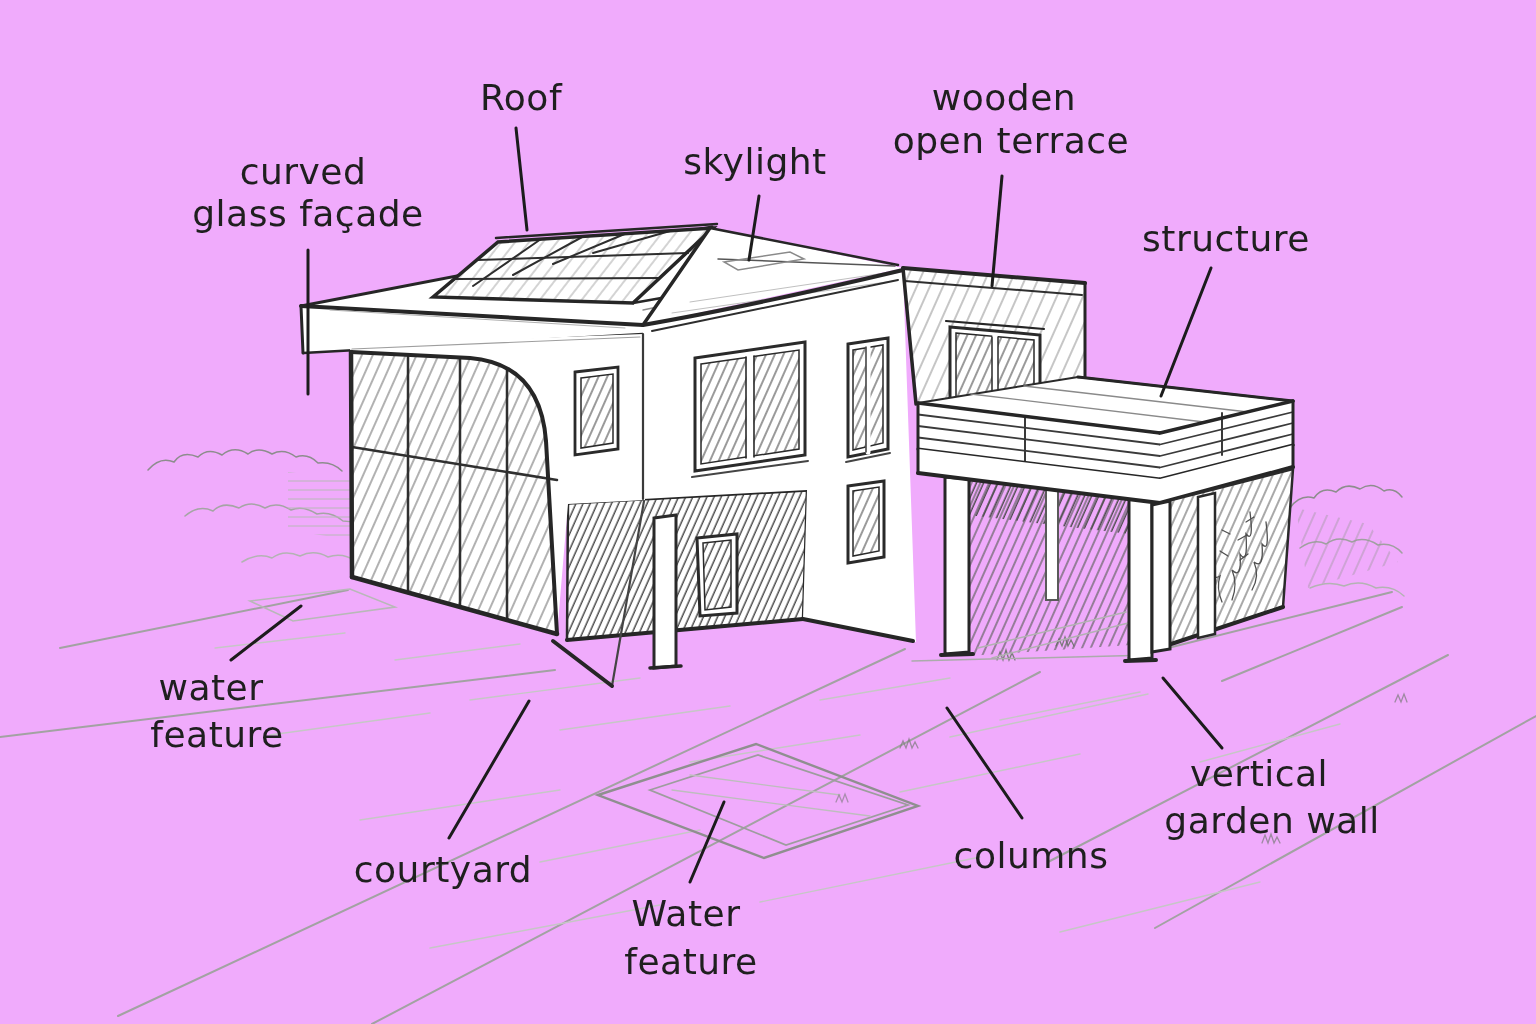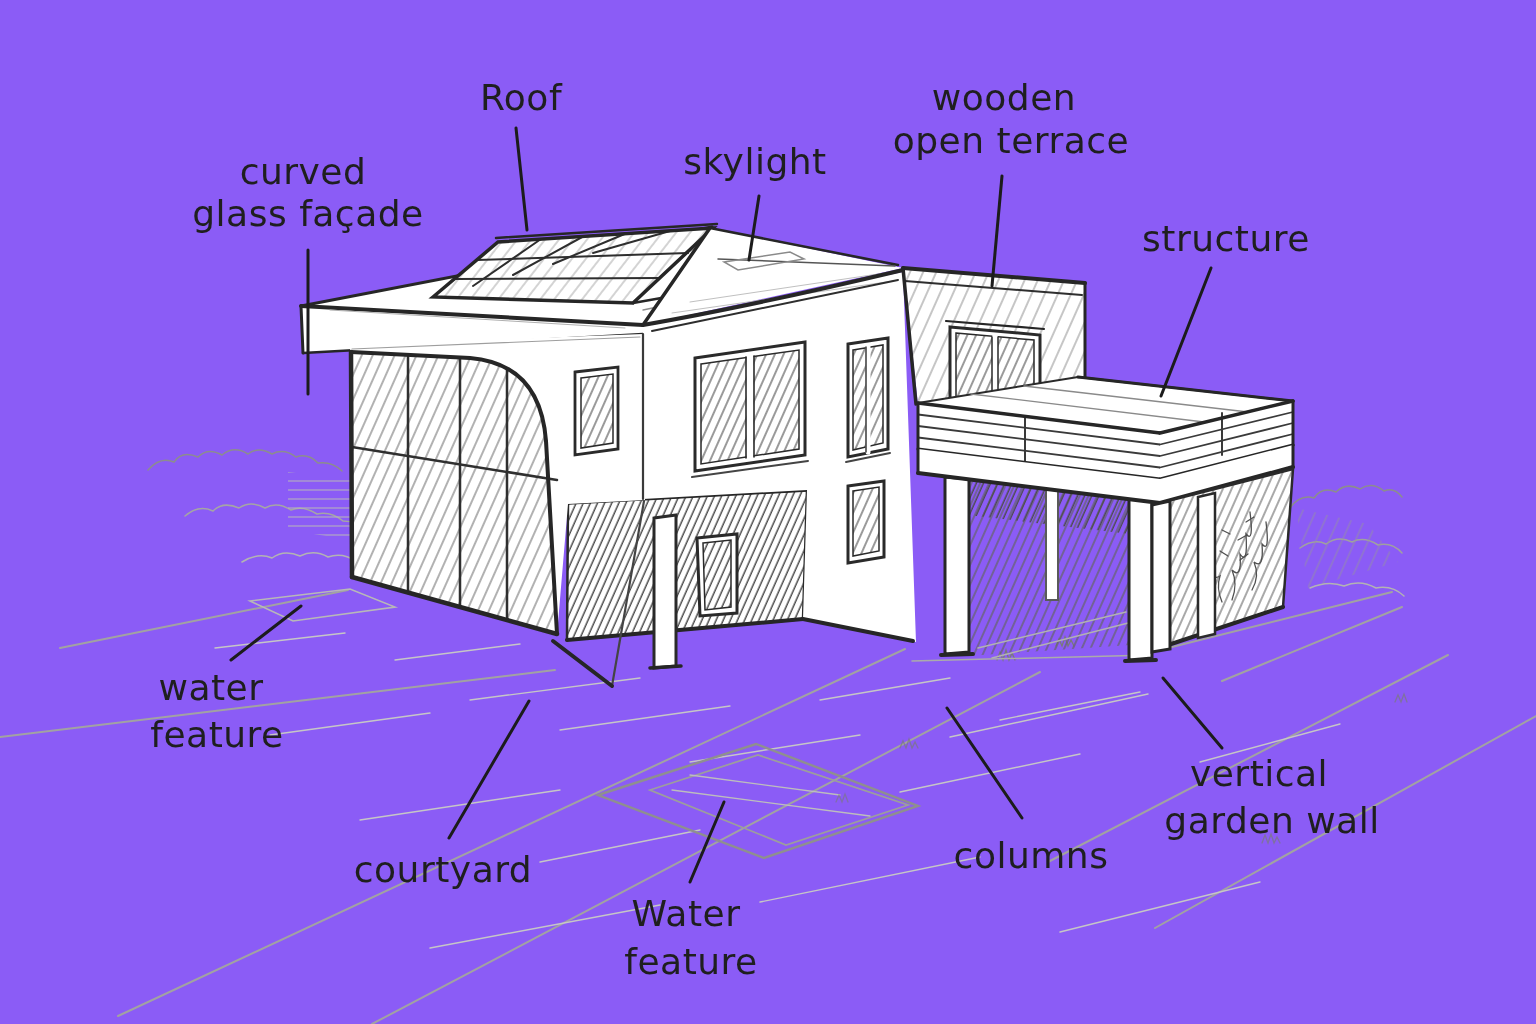--- a/index.html
+++ b/index.html
@@ -1,16 +1,16 @@
 <!DOCTYPE html>
 <html><head>
 <meta charset="utf-8">
 <style>
   html,body{margin:0;padding:0;background:#ffffff;}
-  .stage{position:relative;width:1536px;height:1024px;background:#8b5cf6;overflow:hidden;
+  .stage{position:relative;width:1536px;height:1024px;background:#f0abfc;overflow:hidden;
          font-family:"DejaVu Sans",sans-serif;}
   svg{position:absolute;left:0;top:0;}
   text.lbl{font-family:"DejaVu Sans",sans-serif;font-size:36px;fill:#1f1f1f;
            text-anchor:middle;letter-spacing:0.5px;}
 </style>
 </head>
 <body>
 
 <div class="stage">
 <svg width="1536" height="1024" viewBox="0 0 1536 1024">

